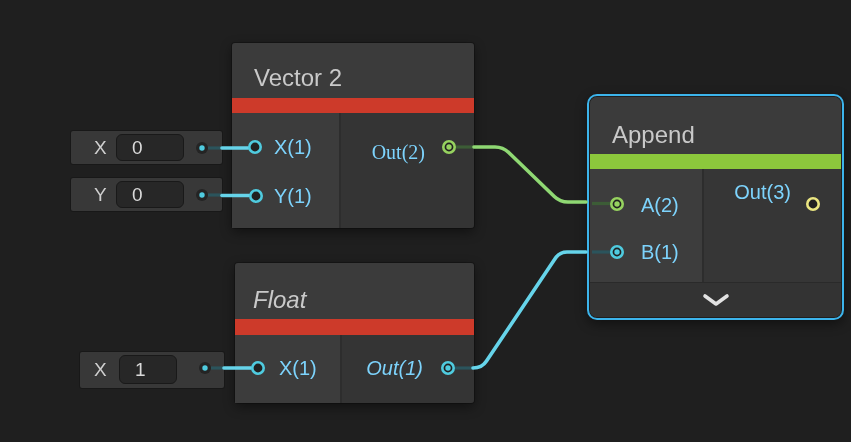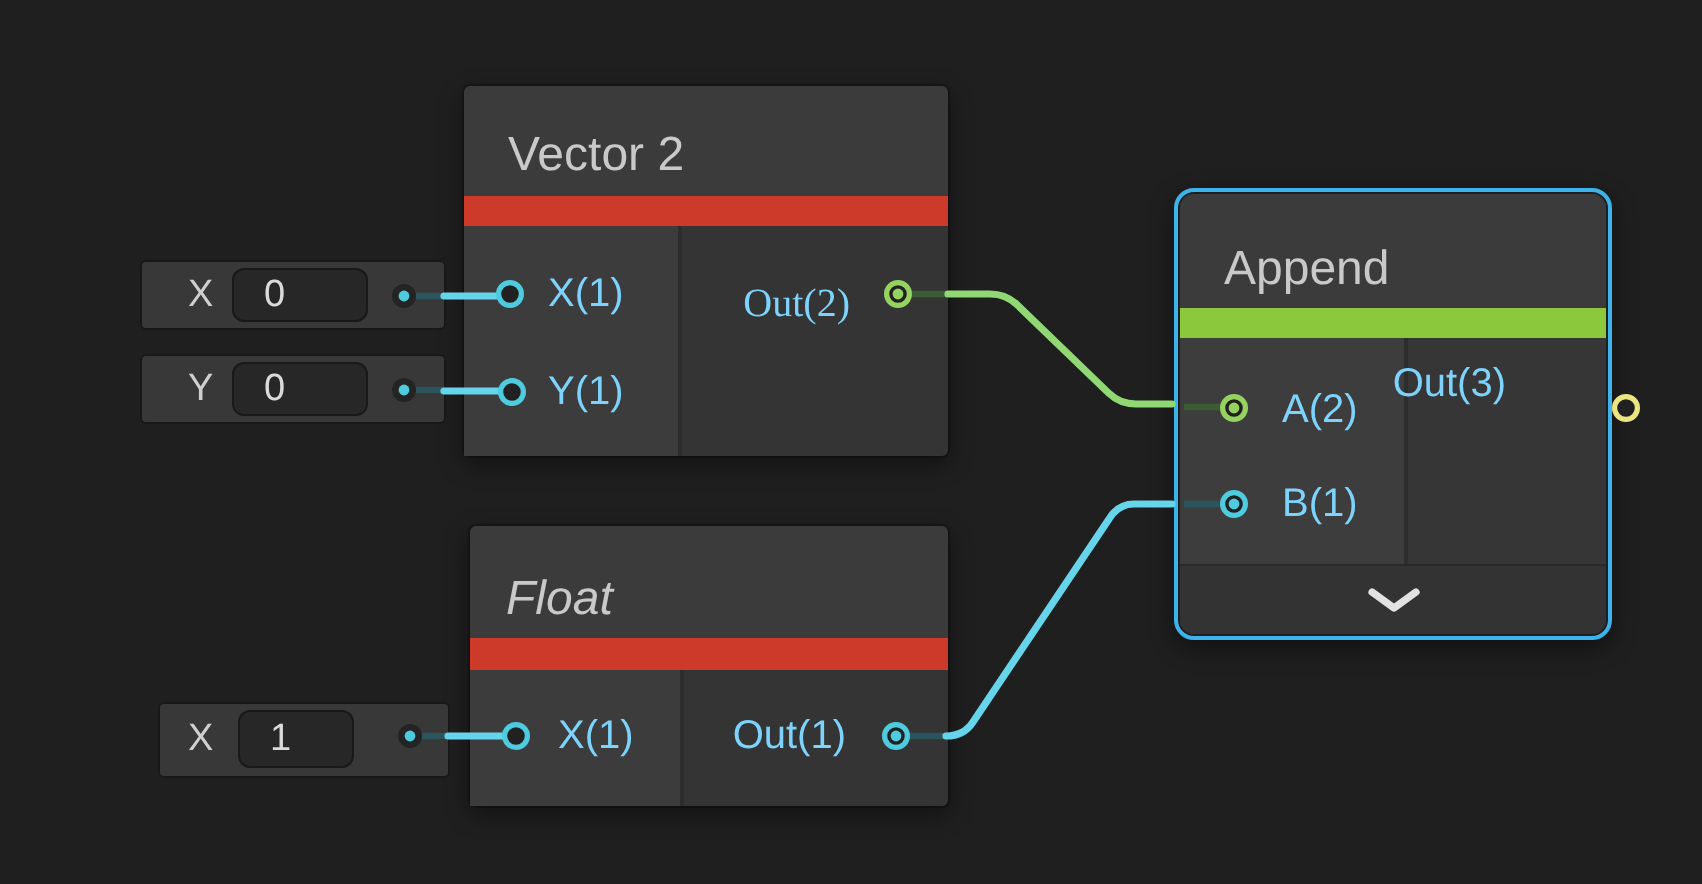--- a/index.html
+++ b/index.html
@@ -11,21 +11,21 @@
   .abs{position:absolute;margin-left:36px;}
   
   .node{position:absolute;border-radius:3px;box-shadow:0 4px 12px rgba(0,0,0,.45), 0 0 0 1px rgba(0,0,0,.25);}
   .nheader{position:absolute;left:0;right:0;top:0;background:#3B3B3B;border-radius:3px 3px 0 0;}
   .ntitle{position:absolute;color:#C9C9C9;font-size:24px;line-height:24px;white-space:nowrap;}
   .naccent{position:absolute;left:0;right:0;}
   .nbody{position:absolute;left:0;right:0;background:#343434;border-radius:0 0 3px 3px;}
   .nleft{position:absolute;left:0;background:#3C3C3C;border-right:2px solid #2D2D2D;}
   .plabel{position:absolute;color:#7dd3fc;font-size:20px;line-height:20px;white-space:nowrap;}
   
-  .ap-outer{position:absolute;left:551px;top:94px;width:219px;height:226px;
+  .ap-outer{position:absolute;left:551px;top:94px;width:257px;height:226px;
             border:2px solid #3CB4EB;border-radius:10px;background:#1F1F1F;box-sizing:border-box;
             box-shadow:0 4px 12px rgba(0,0,0,.45);}
   .ap-inner{position:absolute;left:1px;top:1px;right:1px;bottom:1px;border-radius:7px;overflow:hidden;background:#363636;}
   .ap-header{position:absolute;left:0;right:0;top:0;height:57px;background:#3B3B3B;}
   .ap-accent{position:absolute;left:0;right:0;top:57px;height:15px;}
   .ap-left{position:absolute;left:0;top:72px;width:112px;height:114px;background:#3D3D3D;border-right:2px solid #2D2D2D;}
   .ap-strip{position:absolute;left:0;right:0;bottom:0;height:34px;background:#333333;border-top:1px solid #2A2A2A;
             display:flex;align-items:center;justify-content:center;}
   .ap-expand{width:44px;height:24px;display:flex;align-items:center;justify-content:center;cursor:pointer;}
   
@@ -66,21 +66,21 @@
     <div class="plabel" style="right:49px;top:99px;font-family:Liberation Serif, serif;">Out(2)</div>
   </div>
 
   <div class="node" style="left:199px;top:263px;width:239px;height:140px;">
     <div class="nheader" style="height:56px;"></div>
     <div class="ntitle" style="left:18px;top:25px;font-style:italic;">Float</div>
     <div class="naccent" style="top:56px;height:16px;background:#CD3A2A;"></div>
     <div class="nbody" style="top:72px;bottom:0;"></div>
     <div class="nleft" style="top:72px;bottom:0;width:105px;"></div>
     <div class="plabel" style="left:44px;top:95px;">X(1)</div>
-    <div class="plabel" style="right:51px;top:95px;">Out(1)</div>
+    <div class="plabel" style="right:51px;top:95px;font-style:italic;">Out(1)</div>
   </div>
 
   <div class="ap-outer">
     <div class="ap-inner">
       <div class="ap-header"></div>
       <div class="ntitle" style="left:22px;top:26px;">Append</div>
       <div class="ap-accent" style="background:#8CC83C;"></div>
       <div class="ap-left"></div>
       <div class="plabel" style="left:51px;top:98px;">A(2)</div>
       <div class="plabel" style="left:51px;top:145px;">B(1)</div>

